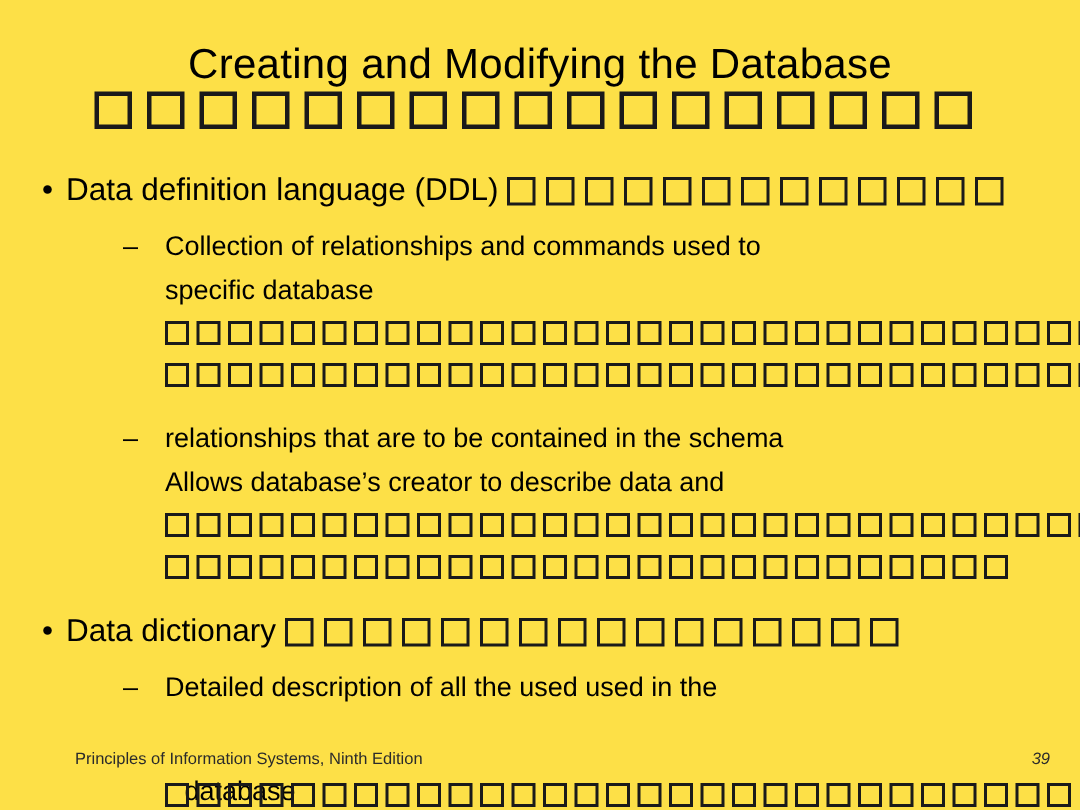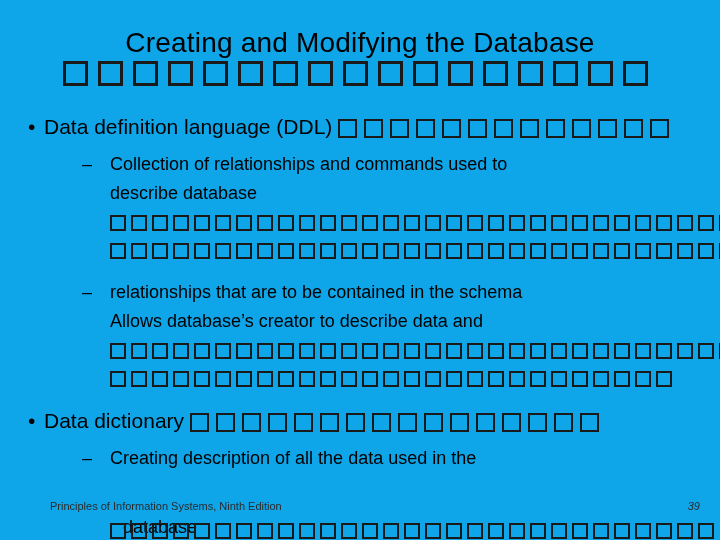--- a/index.html
+++ b/index.html
@@ -14,21 +14,21 @@
     font-family: "Liberation Sans", sans-serif;
     color: #000000;
     position: relative;
   }
 
   #slide {
     position: absolute;
     left: 0; top: 0;
     width: 720px;
     height: 540px;
-    background: #0ea5e9;
+    background: #fde047;
     overflow: hidden;
   }
 
   
   .title-block {
     position: absolute;
     left: 0;
     top: 26px;
     width: 720px;
     text-align: center;
@@ -175,21 +175,21 @@
     <div class="lvl1">
       <span class="bullet-mark">•</span>
       <span>Data definition language (DDL)</span><span>&nbsp;</span><span class="tofu-row"><span class="tofu tofu-l1"></span><span class="tofu tofu-l1"></span><span class="tofu tofu-l1"></span><span class="tofu tofu-l1"></span><span class="tofu tofu-l1"></span><span class="tofu tofu-l1"></span><span class="tofu tofu-l1"></span><span class="tofu tofu-l1"></span><span class="tofu tofu-l1"></span><span class="tofu tofu-l1"></span><span class="tofu tofu-l1"></span><span class="tofu tofu-l1"></span><span class="tofu tofu-l1"></span></span>
     </div>
 
     <div class="spacer-sm"></div>
 
     <div class="lvl2">
       <span class="dash-mark">–</span>
       <div>Collection of relationships and commands used to</div>
-      <div>describe database</div>
+      <div>specific database</div>
     </div>
     <div class="lvl2-tofu tofu-row"><span class="tofu tofu-l2"></span><span class="tofu tofu-l2"></span><span class="tofu tofu-l2"></span><span class="tofu tofu-l2"></span><span class="tofu tofu-l2"></span><span class="tofu tofu-l2"></span><span class="tofu tofu-l2"></span><span class="tofu tofu-l2"></span><span class="tofu tofu-l2"></span><span class="tofu tofu-l2"></span><span class="tofu tofu-l2"></span><span class="tofu tofu-l2"></span><span class="tofu tofu-l2"></span><span class="tofu tofu-l2"></span><span class="tofu tofu-l2"></span><span class="tofu tofu-l2"></span><span class="tofu tofu-l2"></span><span class="tofu tofu-l2"></span><span class="tofu tofu-l2"></span><span class="tofu tofu-l2"></span><span class="tofu tofu-l2"></span><span class="tofu tofu-l2"></span><span class="tofu tofu-l2"></span><span class="tofu tofu-l2"></span><span class="tofu tofu-l2"></span><span class="tofu tofu-l2"></span><span class="tofu tofu-l2"></span><span class="tofu tofu-l2"></span><span class="tofu tofu-l2"></span><span class="tofu tofu-l2"></span></div>
     <div class="lvl2-tofu tofu-row"><span class="tofu tofu-l2"></span><span class="tofu tofu-l2"></span><span class="tofu tofu-l2"></span><span class="tofu tofu-l2"></span><span class="tofu tofu-l2"></span><span class="tofu tofu-l2"></span><span class="tofu tofu-l2"></span><span class="tofu tofu-l2"></span><span class="tofu tofu-l2"></span><span class="tofu tofu-l2"></span><span class="tofu tofu-l2"></span><span class="tofu tofu-l2"></span><span class="tofu tofu-l2"></span><span class="tofu tofu-l2"></span><span class="tofu tofu-l2"></span><span class="tofu tofu-l2"></span><span class="tofu tofu-l2"></span><span class="tofu tofu-l2"></span><span class="tofu tofu-l2"></span><span class="tofu tofu-l2"></span><span class="tofu tofu-l2"></span><span class="tofu tofu-l2"></span><span class="tofu tofu-l2"></span><span class="tofu tofu-l2"></span><span class="tofu tofu-l2"></span><span class="tofu tofu-l2"></span><span class="tofu tofu-l2"></span><span class="tofu tofu-l2"></span><span class="tofu tofu-l2"></span><span class="tofu tofu-l2"></span></div>
 
     <div class="spacer-md"></div>
 
     <div class="lvl2">
       <span class="dash-mark">–</span>
       <div>relationships that are to be contained in the schema</div>
       <div>Allows database’s creator to describe data and</div>
@@ -201,21 +201,21 @@
 
     <div class="lvl1">
       <span class="bullet-mark">•</span>
       <span>Data dictionary</span><span>&nbsp;</span><span class="tofu-row"><span class="tofu tofu-l1"></span><span class="tofu tofu-l1"></span><span class="tofu tofu-l1"></span><span class="tofu tofu-l1"></span><span class="tofu tofu-l1"></span><span class="tofu tofu-l1"></span><span class="tofu tofu-l1"></span><span class="tofu tofu-l1"></span><span class="tofu tofu-l1"></span><span class="tofu tofu-l1"></span><span class="tofu tofu-l1"></span><span class="tofu tofu-l1"></span><span class="tofu tofu-l1"></span><span class="tofu tofu-l1"></span><span class="tofu tofu-l1"></span><span class="tofu tofu-l1"></span></span>
     </div>
 
     <div class="spacer-sm"></div>
 
     <div class="lvl2">
       <span class="dash-mark">–</span>
-      <div>Creating description of all the data used in the</div>
+      <div>Detailed description of all the used used in the</div>
     </div>
   </div>
 
   <div class="overlap-line">
     <span class="txt">database</span>
   </div>
 
   <div class="footer">
     <span class="footer-text">Principles of Information Systems, Ninth Edition</span>
     <span class="footer-page">39</span>

